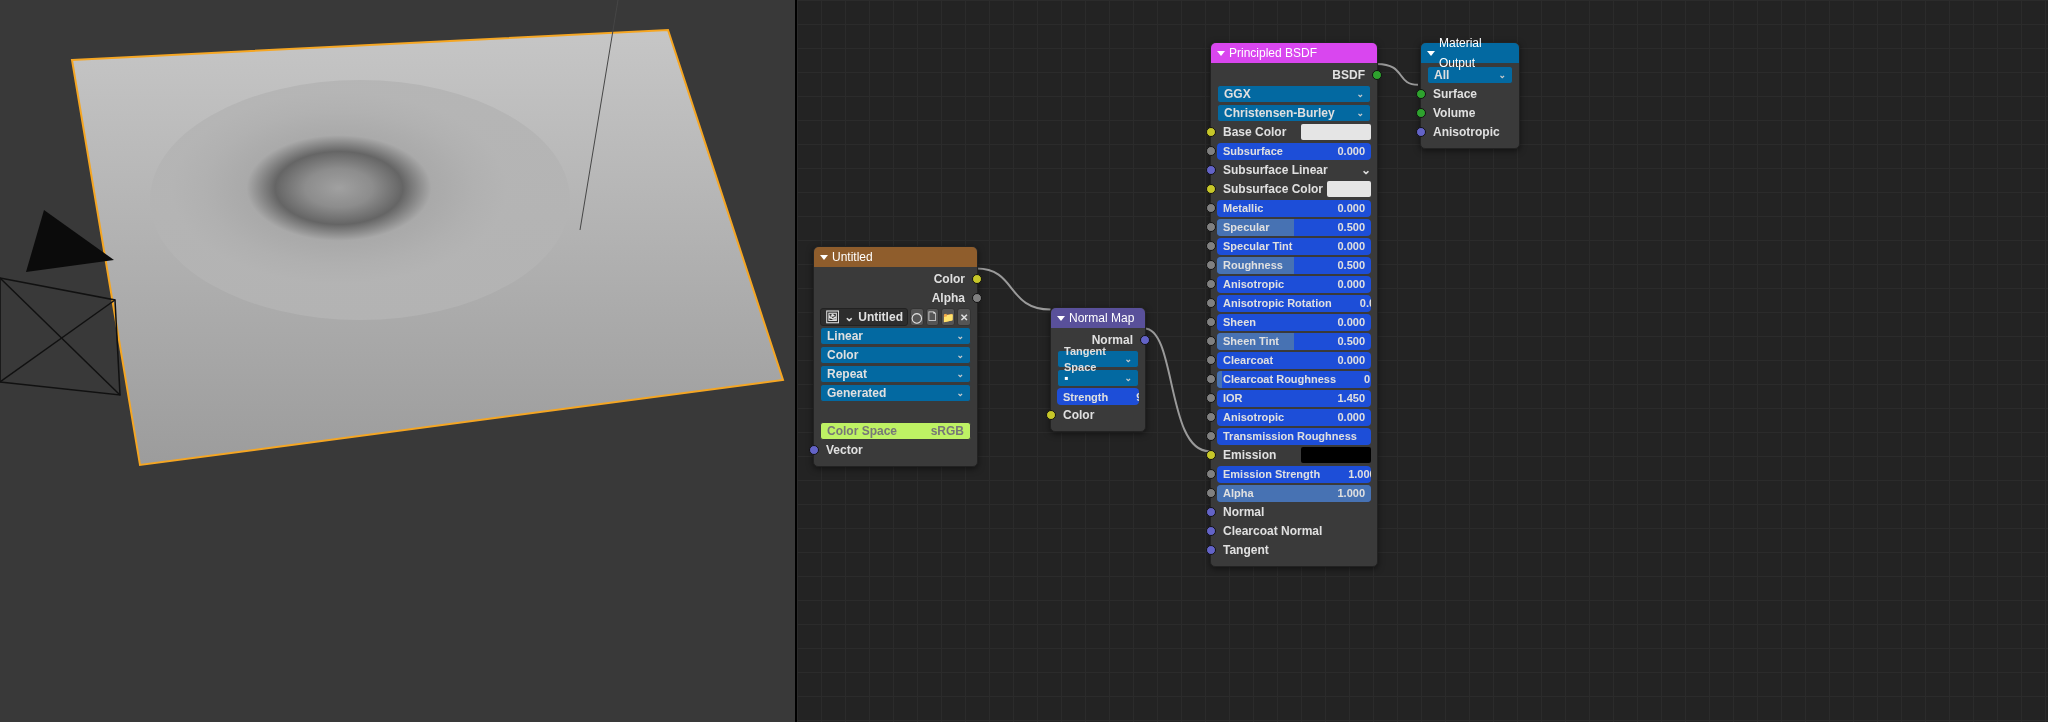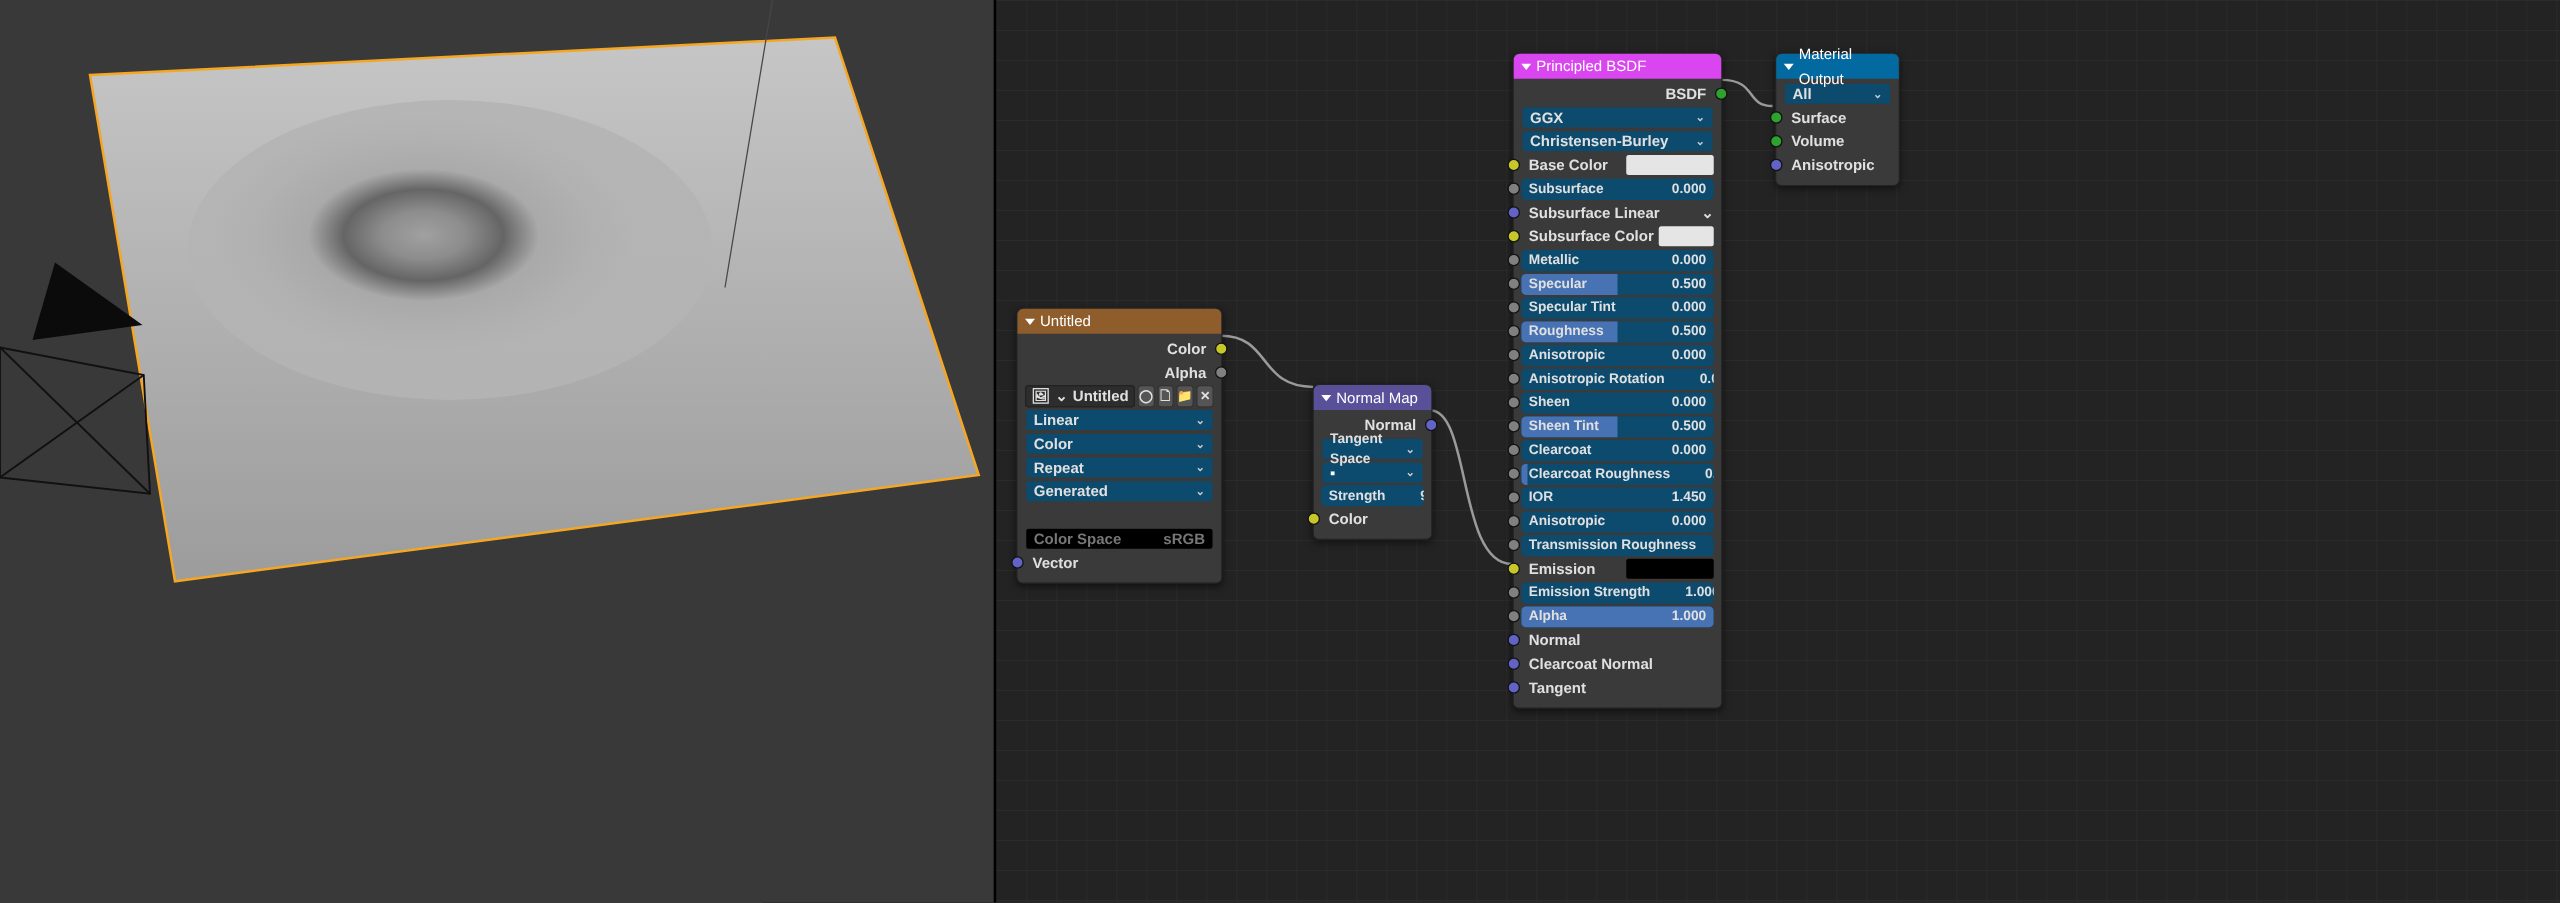--- a/index.html
+++ b/index.html
@@ -30,26 +30,26 @@
   .row .label { flex: 1; padding-left: 6px; }
   .row .label-right { flex: 1; text-align: right; padding-right: 6px; }
   .socket { width: 10px; height: 10px; border-radius: 50%; border: 1px solid #111; position: absolute; top: 4px; }
   .socket.left  { left: -11px; }
   .socket.right { right: -11px; }
   .s-yellow { background: #c7c729; }
   .s-grey   { background: #808080; }
   .s-purple { background: #6363c7; }
   .s-green  { background: #2ea22e; }
 
-  .dd { background: #0c4a6e; border: 1px solid #3a3a3a; border-radius: 3px; height: 18px; line-height: 16px; padding: 0 6px; margin: 1px 0; display: flex; align-items: center; font-size: 12px; cursor: pointer; }
+  .dd { background: #0369a1; border: 1px solid #3a3a3a; border-radius: 3px; height: 18px; line-height: 16px; padding: 0 6px; margin: 1px 0; display: flex; align-items: center; font-size: 12px; cursor: pointer; }
   .dd .grow { flex: 1; }
   .dd .chev { font-size: 9px; color: #ccc; }
-  .dd.disabled { background: #000000; color: #777; margin-top: 20px; }
-
-  .val-row { display: flex; align-items: center; background: #0c4a6e; border-radius: 4px; height: 17px; margin: 1px 0; overflow: hidden; position: relative; font-size: 11px; }
+  .dd.disabled { background: #bef264; color: #777; margin-top: 20px; }
+
+  .val-row { display: flex; align-items: center; background: #1d4ed8; border-radius: 4px; height: 17px; margin: 1px 0; overflow: hidden; position: relative; font-size: 11px; }
   .val-row .fill { position: absolute; inset: 0 auto 0 0; background: #4772b3; }
   .val-row .nm { position: relative; padding-left: 6px; flex: 1; }
   .val-row .vv { position: relative; padding-right: 6px; text-align: right; padding-left: 28px; }
   .swatch { width: 70px; height: 16px; border-radius: 2px; margin-left: 4px; }
 
   .tex-ctrl { display: flex; gap: 2px; margin: 1px 0; }
   .tex-ctrl .img-dd { flex: 1; background: #2d2d2d; border: 1px solid #222; border-radius: 3px; height: 18px; display: flex; align-items: center; padding: 0 4px; gap: 4px; }
   .tex-ctrl .btn { width: 18px; height: 18px; background: #555; border: 1px solid #333; border-radius: 3px; display: flex; align-items: center; justify-content: center; font-size: 10px; cursor: pointer; }
 </style>
 </head>

